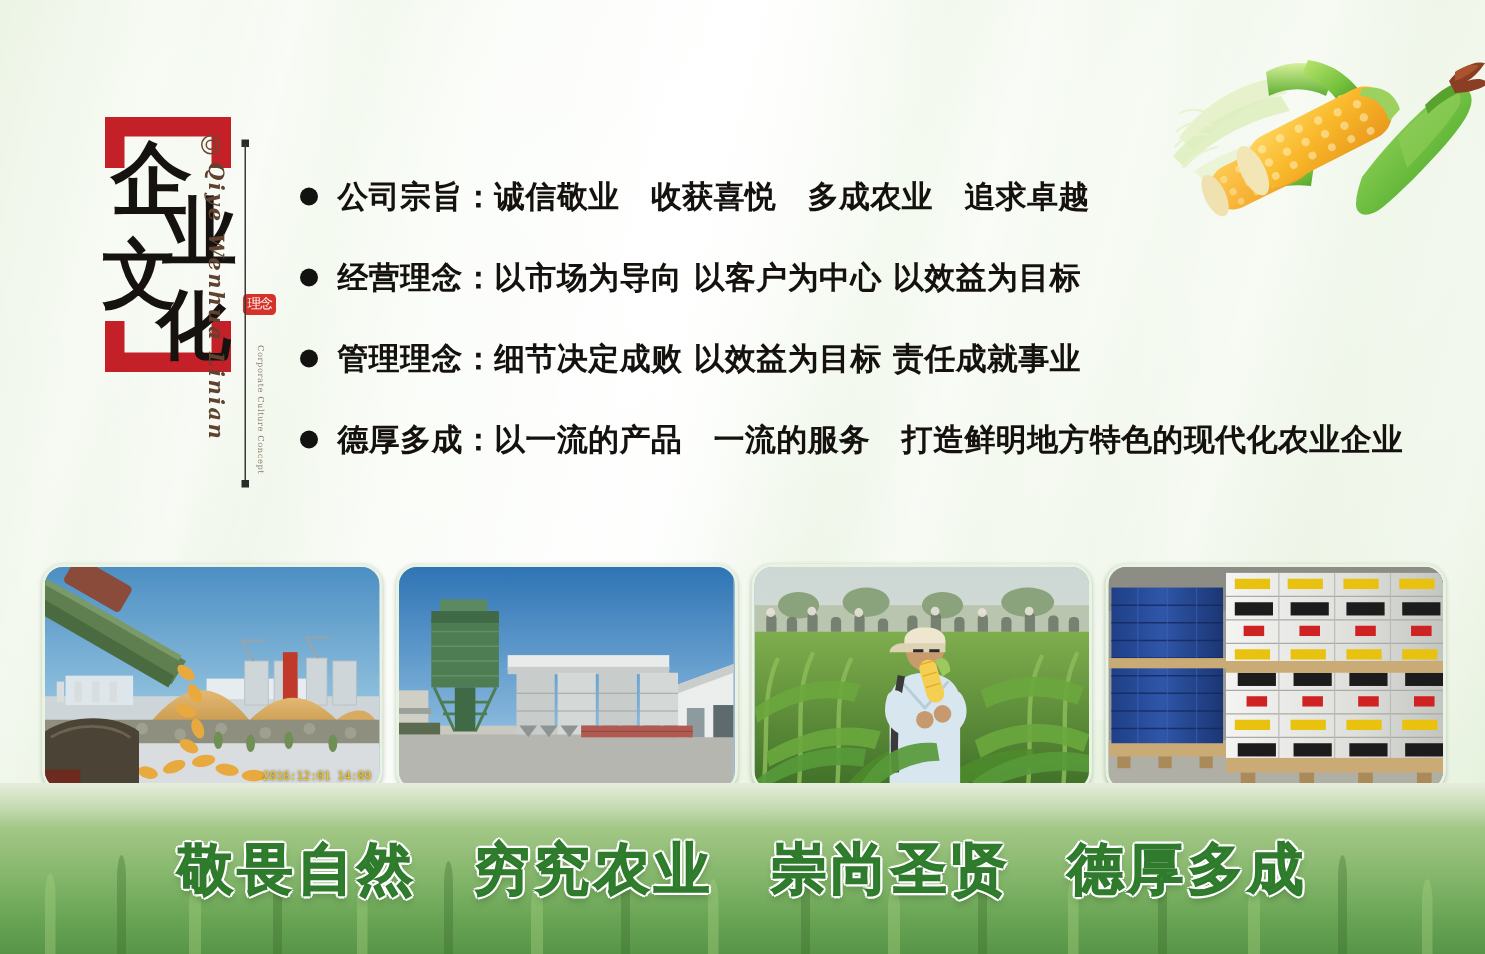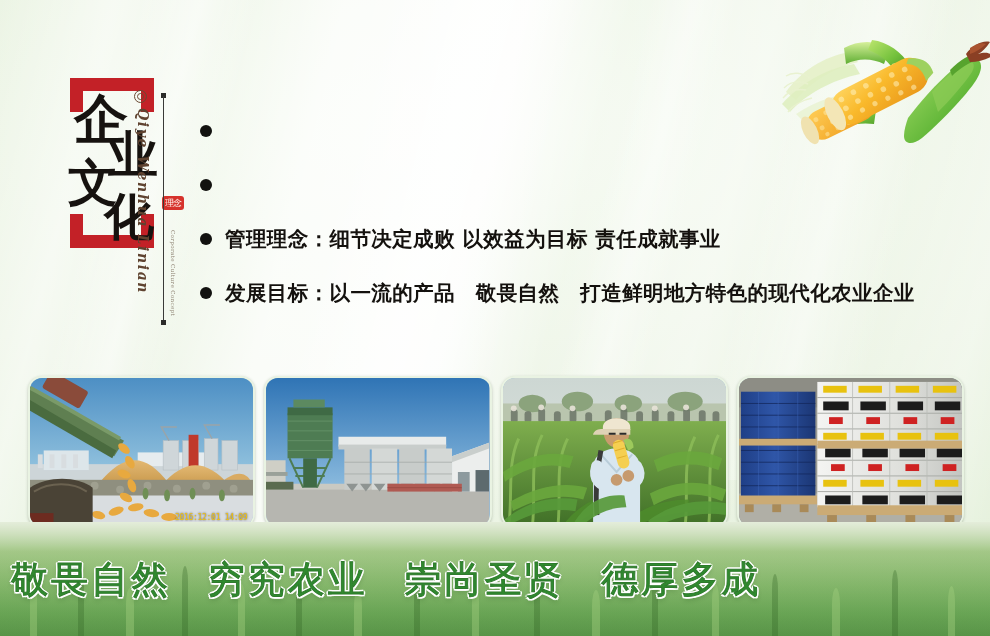--- a/index.html
+++ b/index.html
@@ -162,23 +162,23 @@
   #grass-base {
     position:absolute; inset:0;
     background:
       linear-gradient(180deg, rgba(255,255,255,.55) 0%, rgba(255,255,255,.06) 26%, rgba(0,0,0,.05) 100%),
       linear-gradient(180deg, #c3d7ad 0%, #9dc47f 26%, #82b767 55%, #6aa955 80%, #5d9c4b 100%);
   }
   .blade { position:absolute; bottom:0; background:rgba(46,96,34,.30); border-radius:50% 50% 0 0 / 16px 16px 0 0; }
   .blade.l { background:rgba(160,205,124,.45); }
   #slogan {
     position:absolute; left:0; top:33px; width:990px;
-    text-align:left;
+    text-align:center;
     font-family:"DejaVu Serif","Liberation Serif",serif;
-    font-weight:normal;
+    font-weight:bold;
     font-size:37px;
     letter-spacing:3px;
     color:#ffffff;
     -webkit-text-stroke:1px #2f7a2c;
     text-shadow:
       2px 0 0 #ffffff, -2px 0 0 #ffffff, 0 2px 0 #ffffff, 0 -2px 0 #ffffff,
       1.5px 1.5px 0 #ffffff, -1.5px 1.5px 0 #ffffff, 1.5px -1.5px 0 #ffffff, -1.5px -1.5px 0 #ffffff,
       0 3px 5px rgba(20,60,15,.35);
   }
   #slogan .sg { color:#2f8b2f; margin:0 11px; }
@@ -316,31 +316,33 @@
 
   <div id="vrule">
     <div class="dot t"></div>
     <div class="line"></div>
     <div class="dot b"></div>
   </div>
 
   <div id="statements">
     <div class="stmt">
       <span class="bullet"></span>
+      <span>公司宗旨：诚信敬业　收获喜悦　多成农业　追求卓越</span>
     </div>
     <div class="stmt">
       <span class="bullet"></span>
+      <span>经营理念：以市场为导向 以客户为中心 以效益为目标</span>
     </div>
     <div class="stmt">
       <span class="bullet"></span>
       <span>管理理念：细节决定成败 以效益为目标 责任成就事业</span>
     </div>
     <div class="stmt">
       <span class="bullet"></span>
-      <span>发展目标：以一流的产品　敬畏自然　打造鲜明地方特色的现代化农业企业</span>
+      <span>德厚多成：以一流的产品　一流的服务　打造鲜明地方特色的现代化农业企业</span>
     </div>
   </div>
 
   <div id="photo-strip">
 
     <div class="photo">
       <svg class="inner" viewBox="0 0 228 152" preserveAspectRatio="none">
         <defs>
           <linearGradient id="sky1" x1="0" y1="0" x2="0" y2="1">
             <stop offset="0%" stop-color="#4d8fc4"></stop>

